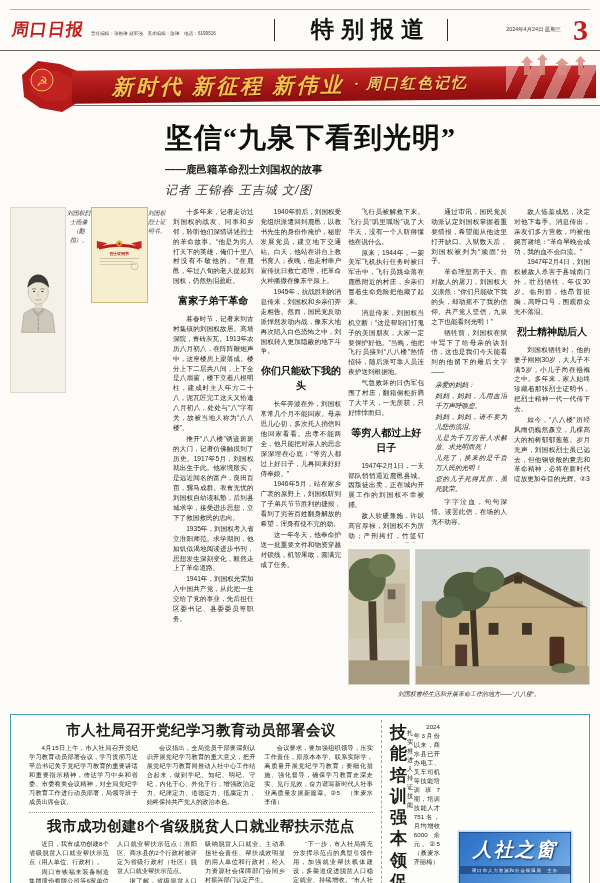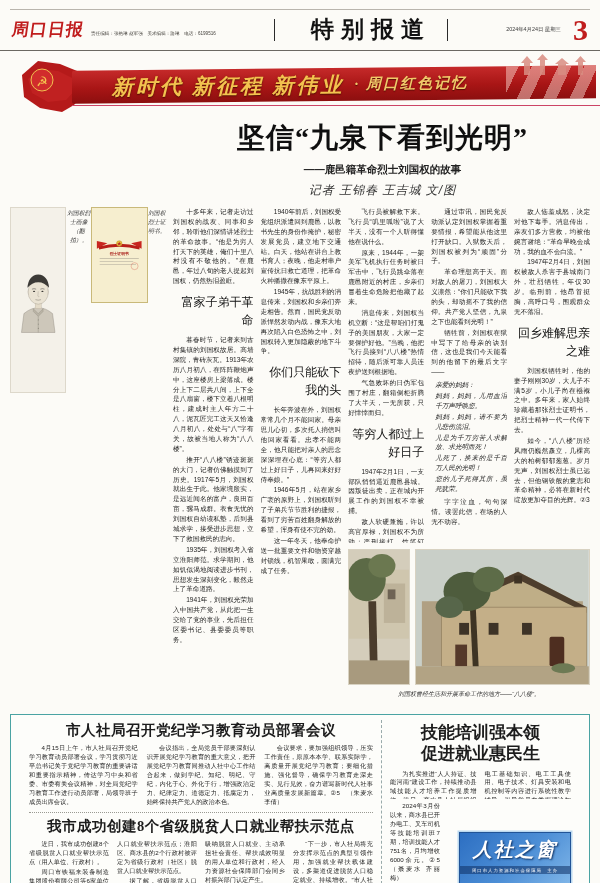--- a/index.html
+++ b/index.html
@@ -46,53 +46,53 @@
     text-shadow:0 1px 1px rgba(70,10,0,.8), 0 0 2px rgba(120,40,0,.5);
   }
   .banner-series {
     font-family:"Liberation Serif","DejaVu Serif",serif; font-weight:900; font-style:italic;
     font-size:15px; color:#f0c96a; margin-left:10px; letter-spacing:2px;
     text-shadow:0 1px 1px rgba(70,10,0,.8);
   }
   .banner-buildings { position:absolute; right:10px; top:-2px; opacity:.85; }
   .banner-underline { position:absolute; left:72px; right:0; bottom:7px; height:1px; background:#c46; }
   
-  .headline-block { margin-top:6px; padding-left:165px; text-align:center; }
+  .headline-block { margin-top:6px; padding-left:165px; }
   .headline {
     font-family:"Liberation Serif","DejaVu Serif",serif;
     font-size:28px; font-weight:900; letter-spacing:1px; color:#0f0f0f;
   }
   .subhead { font-size:10.5px; font-weight:bold; margin-top:6px; color:#222; }
   .byline { font-size:12px; margin-top:5px; color:#333; font-style:italic; letter-spacing:1px; }
   
   .article-body { display:flex; gap:7px; margin:8px 10px 0; height:500px; }
   .col-img { width:156px; flex:0 0 156px; display:flex; flex-direction:row; }
   .figure-caption { font-size:5.8px; color:#333; text-align:center; margin:2px 0 6px; font-style:italic; }
   .bodycol { flex:1; overflow:hidden; }
   .bodytext { font-size:6.6px; line-height:1.5; text-align:justify; color:#1d1d1d; }
   .para { text-indent:2em; margin-bottom:1px; }
-  .sec-head { font-size:12px; font-weight:400; text-align:right; margin:7px 0 6px; color:#111; }
+  .sec-head { font-size:10px; font-weight:700; text-align:center; margin:7px 0 6px; color:#111; }
   .letter { font-style:italic; color:#262626; margin:3px 0 3px; }
   .letter-line { margin-bottom:1px; padding-left:4px; }
   .col-img-text { flex:1; overflow:hidden; margin-top:2px; }
   .quote-line { font-style:italic; margin-bottom:2px; }
   .right-wrap { flex:3; display:flex; flex-direction:column; min-width:0; }
   .right-cols { display:flex; gap:7px; height:336px; overflow:hidden; }
   .right-cols .bodycol { height:336px; }
   .photos-row { display:flex; gap:5px; margin-top:6px; height:138px; }
   .photo-small { flex:0 0 62px; border:1px solid #d8d2c2; }
   .photo-big { flex:1; border:1px solid #d8d2c2; min-width:0; }
   .photo-caption { font-size:6px; text-align:center; margin-top:3px; color:#333; font-style:italic; }
   
   .bottom-box {
     margin:7px 10px 0; border:1.5px solid #4aa3a3; height:176px;
     display:flex; padding:5px 18px; gap:8px; background:#fdfdfa;
   }
   .bottom-left { flex:1.9; min-width:0; }
-  .bottom-right { flex:1; min-width:0; border-left:1px dashed #9aa; padding-left:8px; display:flex; flex-direction:column; }
+  .bottom-right { flex:1; min-width:0; border-left:1px dashed #9aa; padding-left:8px; display:flex; }
   .news-head { font-family:"Liberation Serif","DejaVu Serif",serif; font-size:14.5px; font-weight:900; text-align:center; margin:1px 0 4px; letter-spacing:.5px; }
   .cols3 { column-count:3; column-gap:9px; height:64px; overflow:hidden; }
   .cols4 { column-count:4; column-gap:8px; height:56px; overflow:hidden; }
   .cols2 { column-count:2; column-gap:8px; height:92px; overflow:hidden; }
   .smalltext { font-size:6.2px; line-height:1.45; text-align:justify; color:#1d1d1d; }
   .dotted-sep { border-top:1px dotted #9a9a92; margin:4px 0 4px; }
   .skills-head { font-family:"Liberation Serif","DejaVu Serif",serif; font-size:17px; font-weight:900; text-align:center; line-height:1.25; margin:2px 0 5px; }
   .skills-bottom { display:flex; gap:19px; margin-top:3px; flex:1; }
   .skills-tail { flex:1; overflow:hidden; }
   .renshe-logo {
@@ -264,21 +264,21 @@
             </div>
           <div>
               <p class="para">字字泣血，句句深情。读罢此信，在场的人无不动容。</p>
             </div>
         </div>
         <div class="bodycol bodytext">
           <div>
               <p class="para">敌人恼羞成怒，决定对他下毒手。消息传出，亲友们多方营救，均被他婉言谢绝：“革命早晚会成功，我的血不会白流。”</p>
               <p class="para">1947年2月4日，刘国权被敌人杀害于县城南门外，壮烈牺牲，年仅30岁。临刑前，他昂首挺胸，高呼口号，围观群众无不落泪。</p>
             </div>
-          <div class="sec-head">回乡难解思亲之难</div>
+          <div class="sec-head">烈士精神励后人</div>
           <div>
               <p class="para">刘国权牺牲时，他的妻子刚刚30岁，大儿子不满5岁，小儿子尚在襁褓之中。多年来，家人始终珍藏着那张烈士证明书，把烈士精神一代一代传下去。</p>
               <p class="para">如今，“八八楼”历经风雨仍巍然矗立，几棵高大的柏树郁郁葱葱。岁月无声，刘国权烈士虽已远去，但他钢铁般的意志和革命精神，必将在新时代绽放更加夺目的光辉。②3</p>
             </div>
         </div>
       </div>
 
       <div class="photos-row">
         <svg class="photo-small" width="62" height="136" viewBox="0 0 62 136" preserveAspectRatio="none">
           <rect width="62" height="136" fill="#d4cdbb"></rect>

